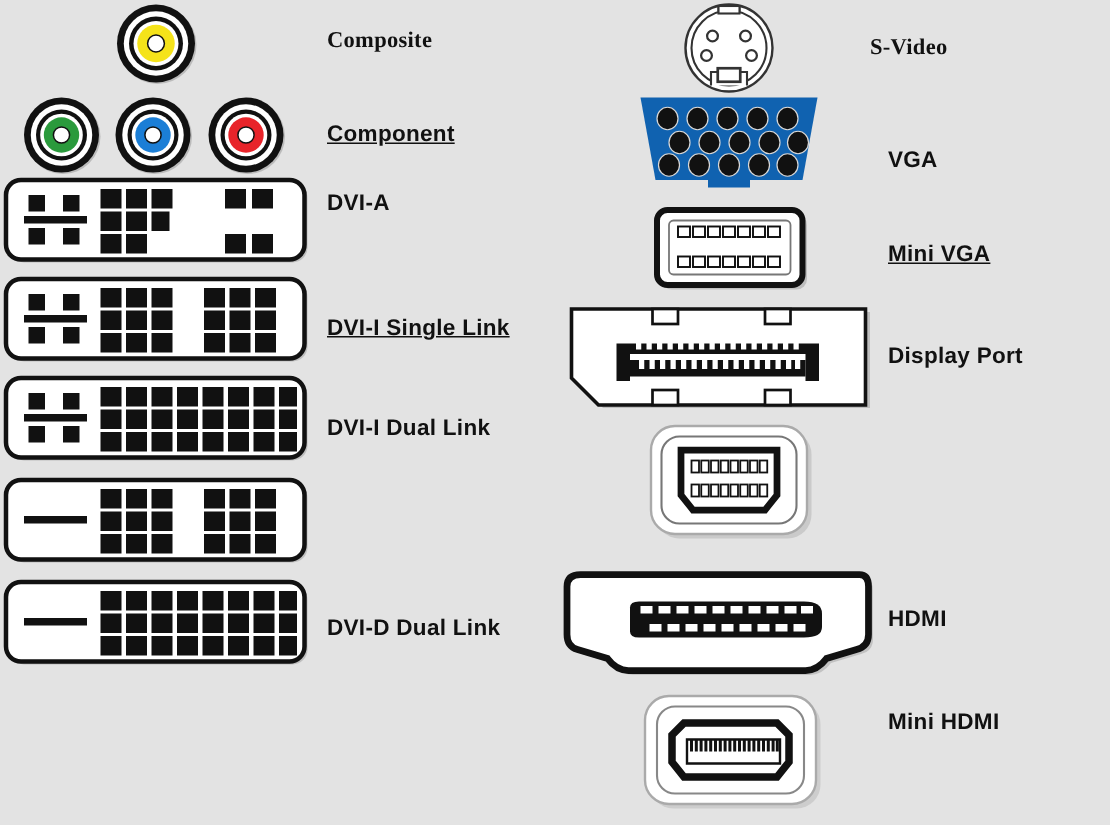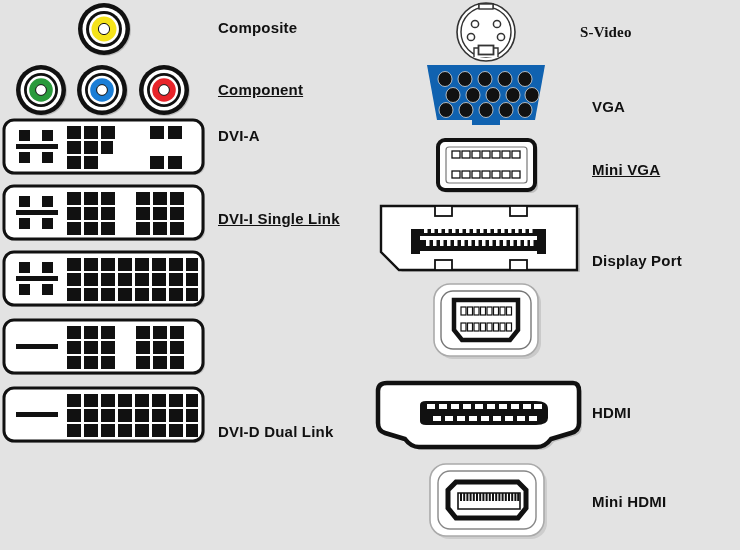--- a/index.html
+++ b/index.html
@@ -34,21 +34,21 @@
         <circle cx="35" cy="28" r="26" fill="#9a9a9a" opacity="0.55"></circle>
         <circle cx="34" cy="27" r="26" fill="#111"></circle>
         <circle cx="34" cy="27" r="21.5" fill="#fff"></circle>
         <circle cx="34" cy="27" r="18" fill="#111"></circle>
         <circle cx="34" cy="27" r="15" fill="#fff"></circle>
         <circle cx="34" cy="27" r="12.5" fill="#f5e31a"></circle>
         <circle cx="34" cy="27" r="5.6" fill="#fff" stroke="#111" stroke-width="1"></circle>
       </g>
     </svg>
   </div>
-  <div class="label" style="left:218px;top:20px;">Composite</div>
+  <div class="label" style="left:218px;top:20px;font-family:Liberation Serif, serif;">Composite</div>
 
   <div class="item" style="left:10px;top:60px;">
     <svg width="200" height="60" viewBox="0 0 200 60">
       <g>
         <circle cx="32" cy="31" r="25" fill="#9a9a9a" opacity="0.55"></circle>
         <circle cx="31" cy="30" r="25" fill="#111"></circle>
         <circle cx="31" cy="30" r="20.5" fill="#fff"></circle>
         <circle cx="31" cy="30" r="17" fill="#111"></circle>
         <circle cx="31" cy="30" r="14.2" fill="#fff"></circle>
         <circle cx="31" cy="30" r="11.8" fill="#2a9a3c"></circle>
@@ -176,20 +176,21 @@
           <rect x="82" y="38" width="14" height="13"></rect>
           <rect x="99" y="38" width="14" height="13"></rect>
           <rect x="116" y="38" width="14" height="13"></rect>
           <rect x="133" y="38" width="14" height="13"></rect>
           <rect x="150" y="38" width="14" height="13"></rect>
           <rect x="167" y="38" width="14" height="13"></rect>
           <rect x="184" y="38" width="12" height="13"></rect>
       </g>
     </svg>
   </div>
+  <div class="label" style="left:218px;top:278px;">DVI-I Dual Link</div>
 
   <div class="item" style="left:2px;top:318px;">
     <svg width="205" height="60" viewBox="0 0 205 60">
       <rect x="4" y="4" width="199" height="53" rx="10" fill="#9a9a9a" opacity="0.5"></rect>
       <rect x="2" y="2" width="199" height="53" rx="10" fill="#fff" stroke="#111" stroke-width="3"></rect>
       <g fill="#111">
         <rect x="14" y="26" width="42" height="5"></rect>
       </g>
       <g fill="#111">
         <rect x="65" y="8" width="14" height="13"></rect>
@@ -244,21 +245,21 @@
           <rect x="82" y="38" width="14" height="13"></rect>
           <rect x="99" y="38" width="14" height="13"></rect>
           <rect x="116" y="38" width="14" height="13"></rect>
           <rect x="133" y="38" width="14" height="13"></rect>
           <rect x="150" y="38" width="14" height="13"></rect>
           <rect x="167" y="38" width="14" height="13"></rect>
           <rect x="184" y="38" width="12" height="13"></rect>
       </g>
     </svg>
   </div>
-  <div class="label" style="left:218px;top:424px;text-align:right;">DVI-D Dual Link</div>
+  <div class="label" style="left:218px;top:411px;text-align:right;">DVI-D Dual Link</div>
 
   <div class="item" style="left:440px;top:2px;">
     <svg width="92" height="62" viewBox="0 0 92 62">
       <circle cx="46" cy="30" r="29" fill="#fff" stroke="#333" stroke-width="1.6"></circle>
       <circle cx="46" cy="30" r="25" fill="#fff" stroke="#333" stroke-width="1.4"></circle>
       <path d="M39 5.6 L39 2 L53 2 L53 5.6" fill="#fff" stroke="#333" stroke-width="1.4"></path>
       <rect x="39" y="2" width="14" height="5" fill="#fff" stroke="#333" stroke-width="1.4"></rect>
       <path d="M34 55 L34 46 L58 46 L58 55" fill="#fff" stroke="#333" stroke-width="1.4"></path>
       <rect x="38.5" y="43.5" width="15" height="9" fill="#fff" stroke="#333" stroke-width="1.8"></rect>
       <g fill="#fff" stroke="#333" stroke-width="1.5">
@@ -364,21 +365,21 @@
             <rect x="118" y="36" width="3.5" height="6"></rect>
             <rect x="125" y="36" width="3.5" height="6"></rect>
             <rect x="132" y="36" width="3.5" height="6"></rect>
             <rect x="139" y="36" width="3.5" height="6"></rect>
             <rect x="146" y="36" width="3.5" height="6"></rect>
             <rect x="152" y="36" width="3.5" height="6"></rect>
         </g>
       </g>
     </svg>
   </div>
-  <div class="label" style="left:592px;top:230px;margin-top:23px;">Display Port</div>
+  <div class="label" style="left:592px;top:230px;">Display Port</div>
 
   <div class="item" style="left:432px;top:282px;">
     <svg width="112" height="80" viewBox="0 0 112 80">
       <rect x="5" y="5" width="104" height="72" rx="16" fill="#9a9a9a" opacity="0.35"></rect>
       <rect x="2" y="2" width="104" height="72" rx="16" fill="#fff" stroke="#aaa" stroke-width="1.6"></rect>
       <rect x="9" y="9" width="90" height="58" rx="12" fill="#fff" stroke="#777" stroke-width="1.4"></rect>
       <path d="M22 18 L86 18 L86 48 L78 58 L30 58 L22 48 Z" fill="#fff" stroke="#111" stroke-width="4.5"></path>
       <g fill="#fff" stroke="#111" stroke-width="1.2">
         <rect x="29" y="25" width="5" height="8"></rect>
           <rect x="35.5" y="25" width="5" height="8"></rect>
@@ -455,15 +456,15 @@
           <rect x="70.4" y="31" width="2" height="8"></rect>
           <rect x="73.6" y="31" width="2" height="8"></rect>
           <rect x="76.8" y="31" width="2" height="8"></rect>
           <rect x="80" y="31" width="2" height="8"></rect>
           <rect x="83.2" y="31" width="2" height="8"></rect>
           <rect x="86.4" y="31" width="2" height="8"></rect>
           <rect x="89.2" y="31" width="2" height="8"></rect>
       </g>
     </svg>
   </div>
-  <div class="label" style="left:592px;top:494px;text-align:right;">Mini HDMI</div>
+  <div class="label" style="left:592px;top:474px;text-align:right;">Mini HDMI</div>
 
 </div>
 
 </body></html>

